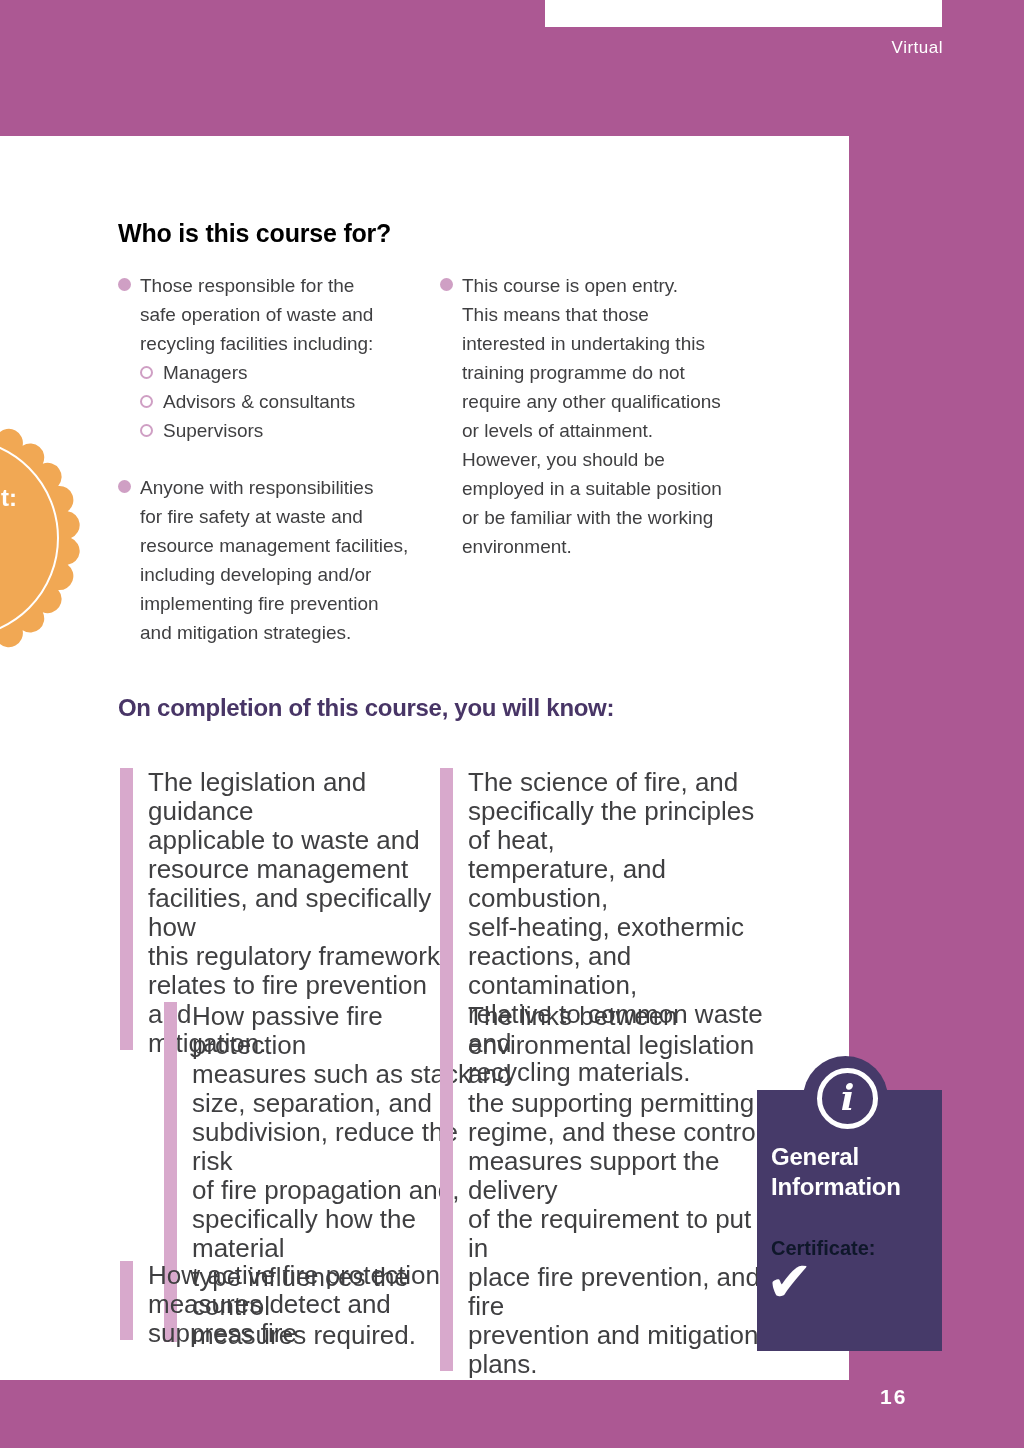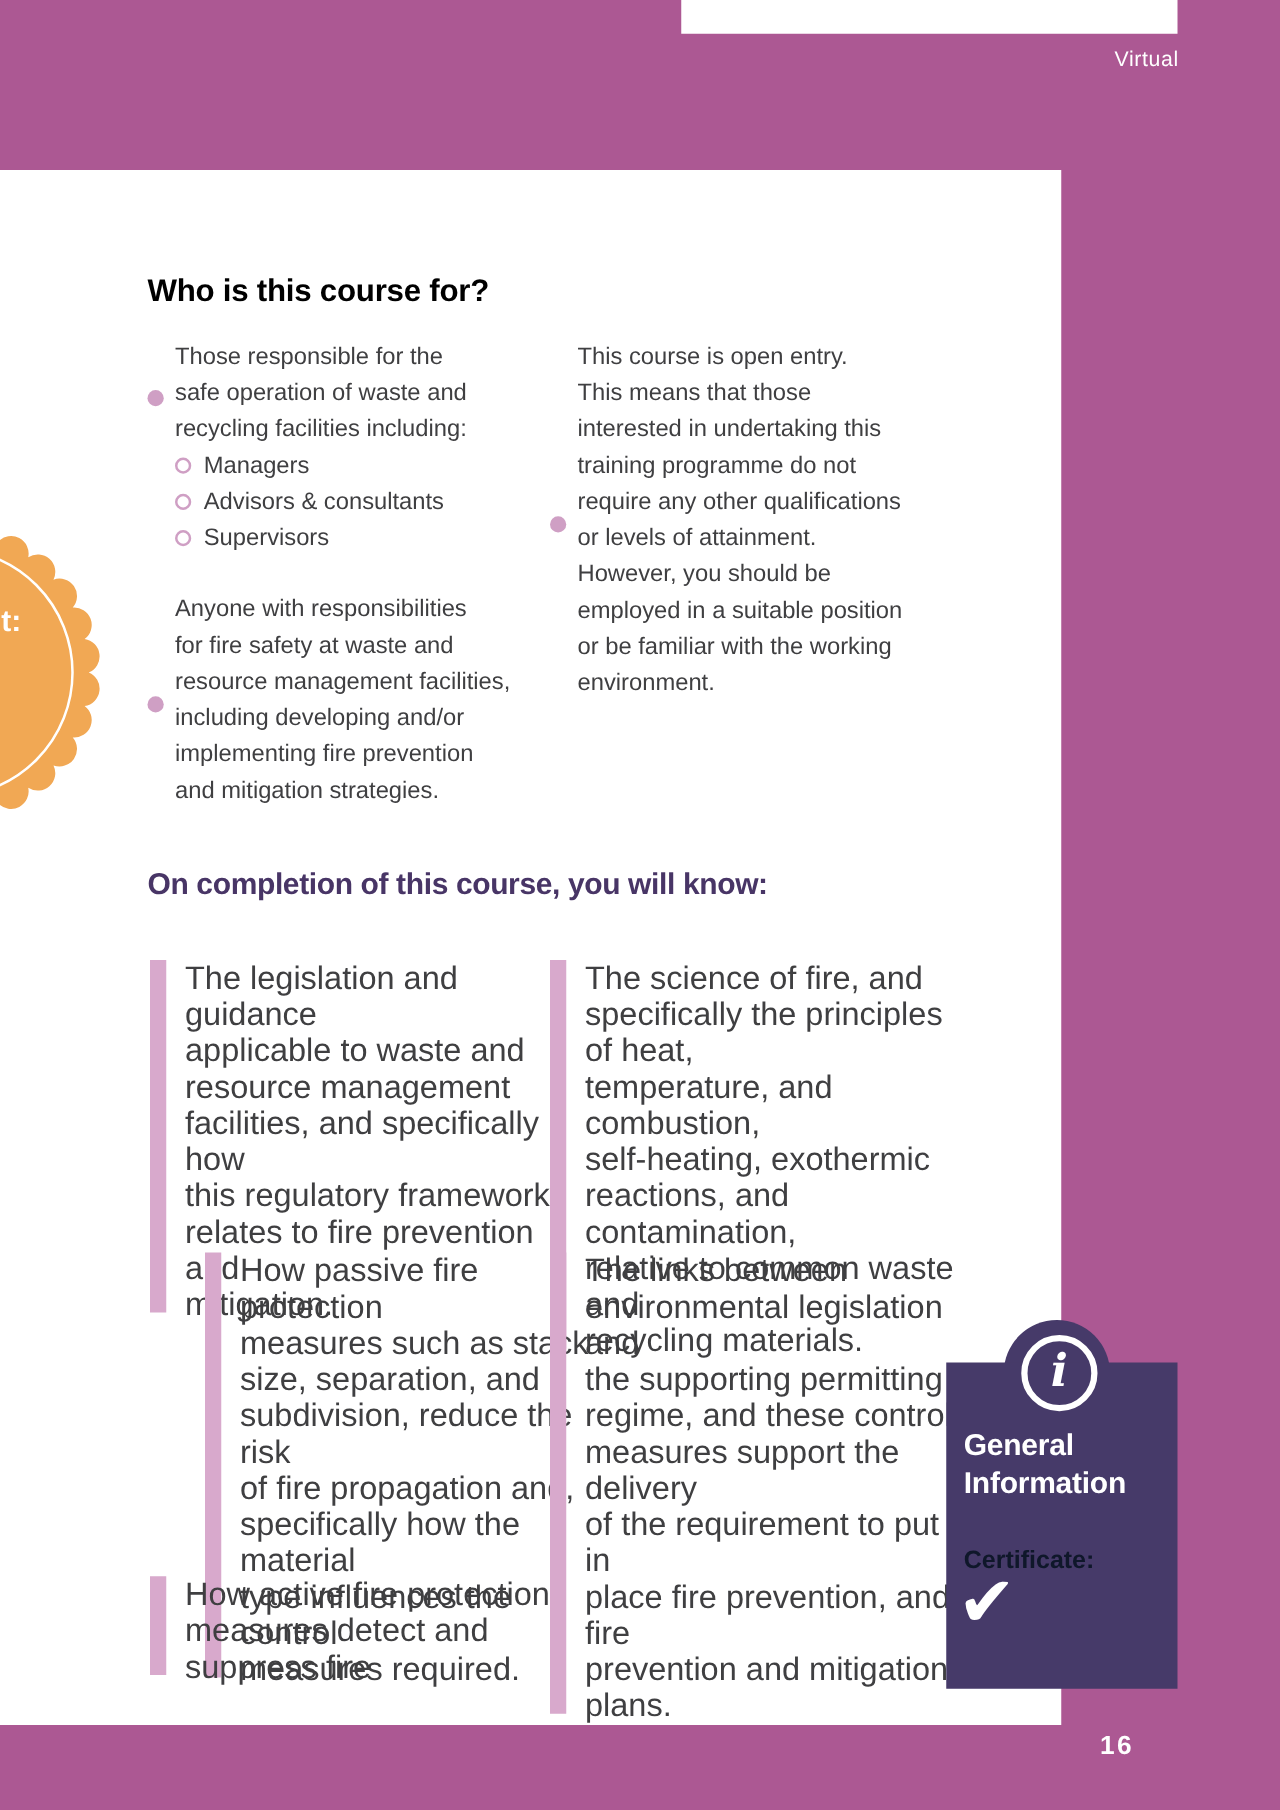--- a/index.html
+++ b/index.html
@@ -13,21 +13,21 @@
   .card{position:absolute;left:0;top:136px;width:849px;height:1244px;background:#ffffff;}
 
   .seal-svg{position:absolute;left:0;top:405px;}
   .seal-text{position:absolute;left:1px;top:484px;color:#ffffff;font-weight:bold;font-size:24px;}
 
   .h1{position:absolute;left:118px;top:219px;font-size:25px;font-weight:bold;color:#000000;letter-spacing:-0.2px;}
   .h2{position:absolute;left:118px;top:694px;font-size:24px;font-weight:bold;color:#483566;letter-spacing:-0.3px;}
 
   .who-left{position:absolute;left:118px;top:271px;width:315px;}
   .who-right{position:absolute;left:440px;top:271px;width:335px;}
-  .bullet{display:flex;gap:9px;align-items:center;}
+  .bullet{display:flex;gap:9px;}
   .btext{white-space:pre-line;font-size:19px;line-height:29px;color:#3f3f41;}
   .dot{flex:none;width:13px;height:13px;border-radius:50%;background:#cf9fc4;margin-top:7px;}
   .sublist{margin-left:22px;}
   .subitem{display:flex;gap:10px;height:29px;align-items:center;font-size:19px;color:#3f3f41;}
   .ring{flex:none;width:9px;height:9px;border:2px solid #cf9fc4;border-radius:50%;}
   .mt{margin-top:28px;}
 
   .kitem{position:absolute;display:flex;}
   .kbar{flex:none;width:13px;background:#d8a9cc;margin-bottom:8px;}
   .ktext{margin-left:15px;white-space:pre-line;font-size:26px;line-height:29px;color:#3f3f41;}

